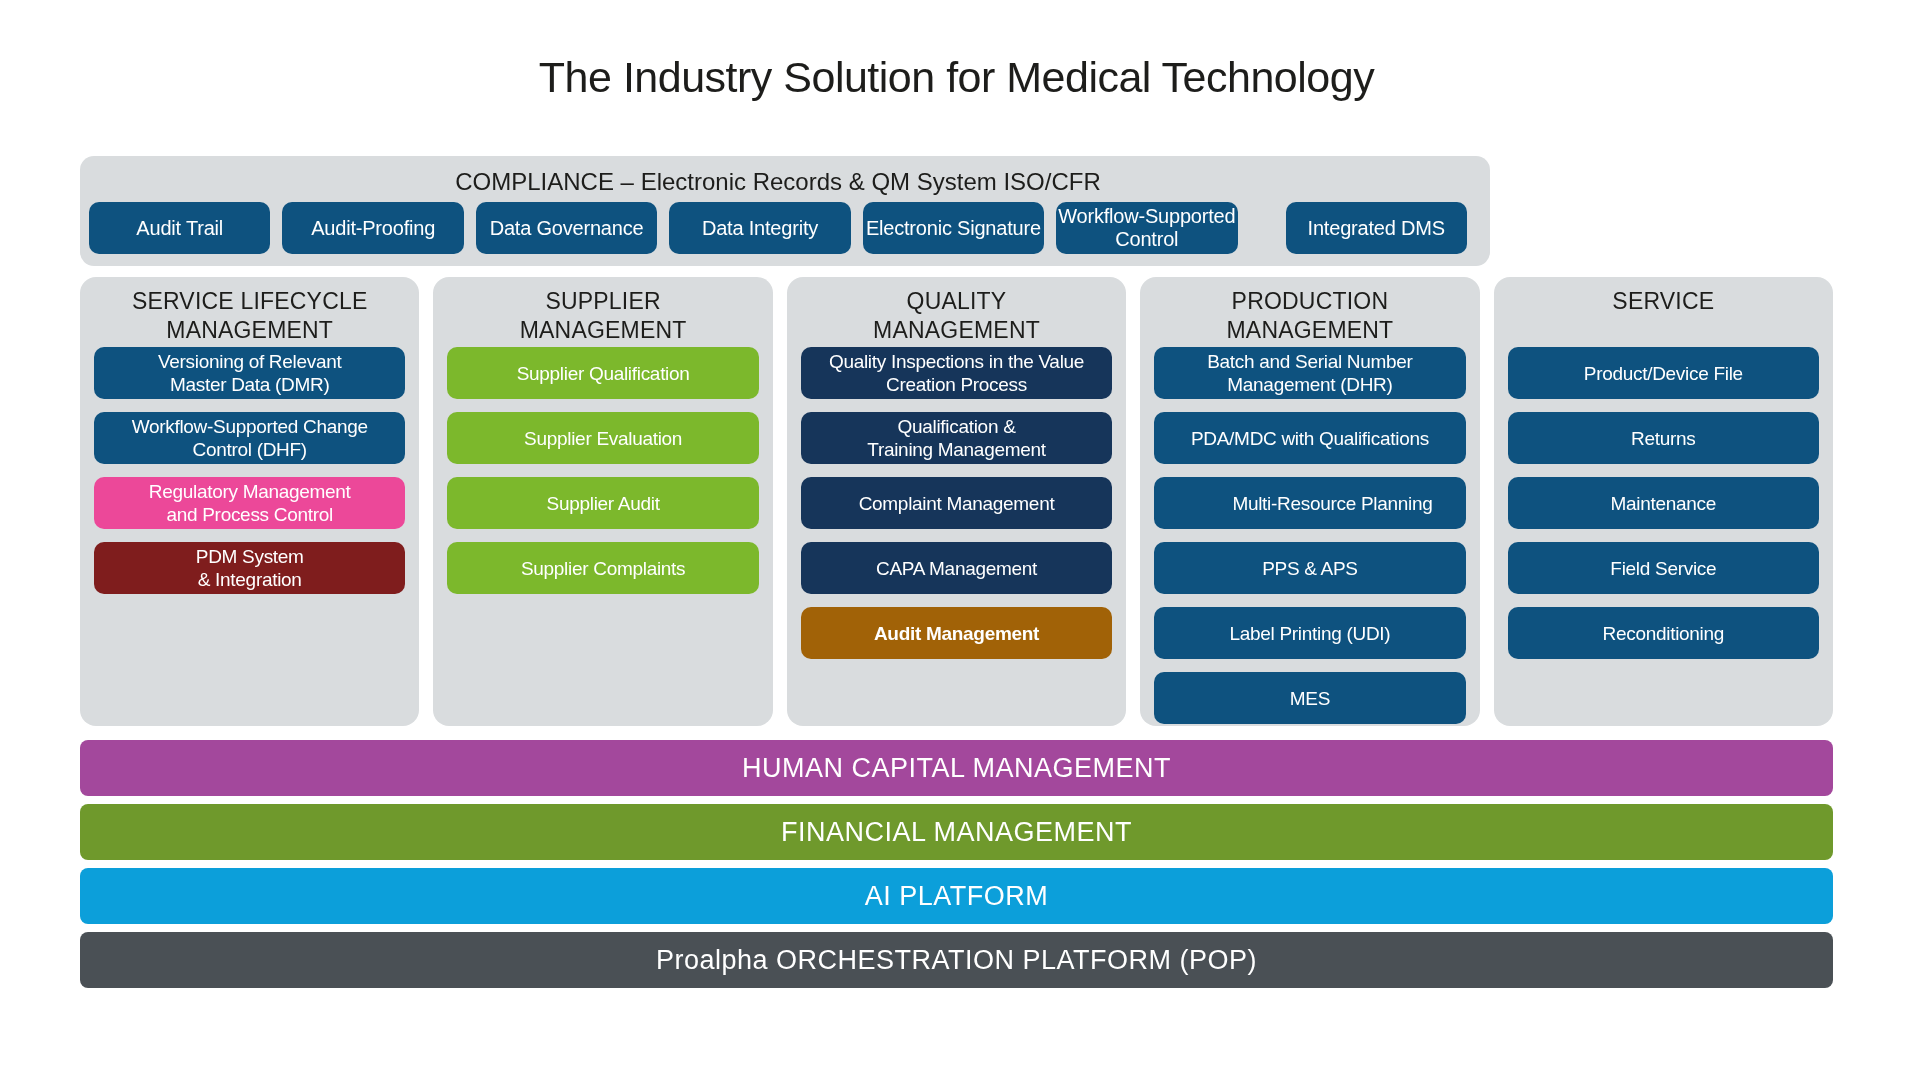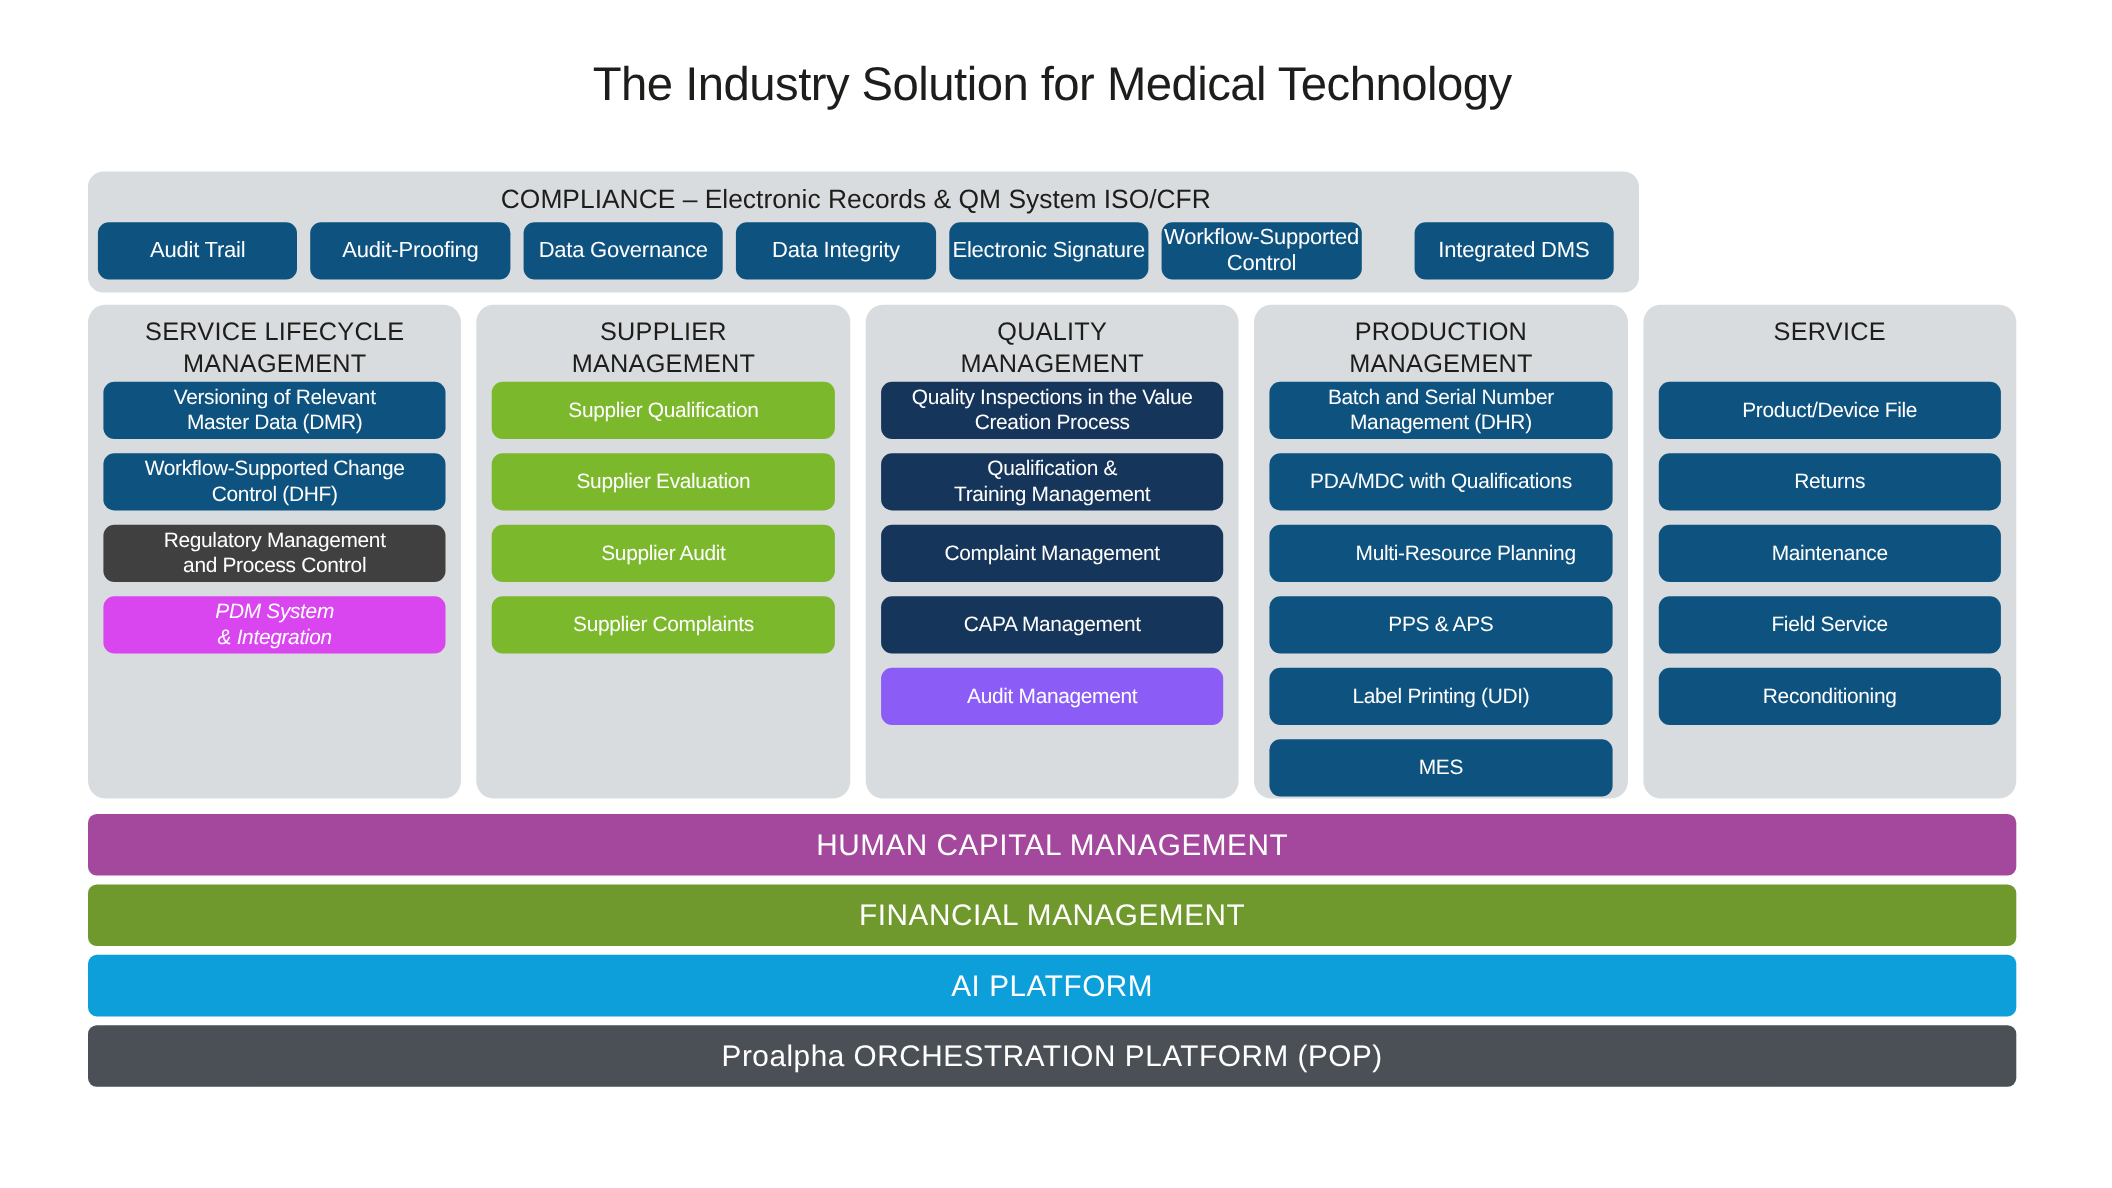--- a/index.html
+++ b/index.html
@@ -89,23 +89,23 @@
 
   <section class="columns">
 
     <div class="column" style="background: rgb(217, 220, 222);">
       <div class="col-header">SERVICE LIFECYCLE
 MANAGEMENT</div>
       <div class="mpill" style="background: rgb(14, 82, 127);">Versioning of Relevant
 Master Data (DMR)</div>
       <div class="mpill" style="background: rgb(14, 82, 127);">Workflow-Supported Change
 Control (DHF)</div>
-      <div class="mpill" style="background: #404040;">Regulatory Management
+      <div class="mpill" style="background: #ec4899;">Regulatory Management
 and Process Control</div>
-      <div class="mpill" style="background: #d946ef; font-style: italic;">PDM System
+      <div class="mpill" style="background: #7f1d1d;">PDM System
 &amp; Integration</div>
     </div>
 
     <div class="column" style="background: rgb(217, 220, 222);">
       <div class="col-header">SUPPLIER
 MANAGEMENT</div>
       <div class="mpill" style="background: rgb(124, 184, 44);">Supplier Qualification</div>
       <div class="mpill" style="background: rgb(124, 184, 44);">Supplier Evaluation</div>
       <div class="mpill" style="background: rgb(124, 184, 44);">Supplier Audit</div>
       <div class="mpill" style="background: rgb(124, 184, 44);">Supplier Complaints</div>
@@ -113,21 +113,21 @@
 
     <div class="column" style="background: rgb(217, 220, 222);">
       <div class="col-header">QUALITY
 MANAGEMENT</div>
       <div class="mpill" style="background: rgb(22, 53, 90);">Quality Inspections in the Value
 Creation Process</div>
       <div class="mpill" style="background: rgb(22, 53, 90);">Qualification &amp;
 Training Management</div>
       <div class="mpill" style="background: rgb(22, 53, 90);">Complaint Management</div>
       <div class="mpill" style="background: rgb(22, 53, 90);">CAPA Management</div>
-      <div class="mpill" style="background: #8b5cf6;">Audit Management</div>
+      <div class="mpill" style="background: #a16207; font-weight: bold;">Audit Management</div>
     </div>
 
     <div class="column" style="background: rgb(217, 220, 222);">
       <div class="col-header">PRODUCTION
 MANAGEMENT</div>
       <div class="mpill" style="background: rgb(14, 82, 127);">Batch and Serial Number
 Management (DHR)</div>
       <div class="mpill" style="background: rgb(14, 82, 127);">PDA/MDC with Qualifications</div>
       <div class="mpill" style="background: rgb(14, 82, 127); padding-left: 45px;">Multi-Resource Planning</div>
       <div class="mpill" style="background: rgb(14, 82, 127);">PPS &amp; APS</div>

